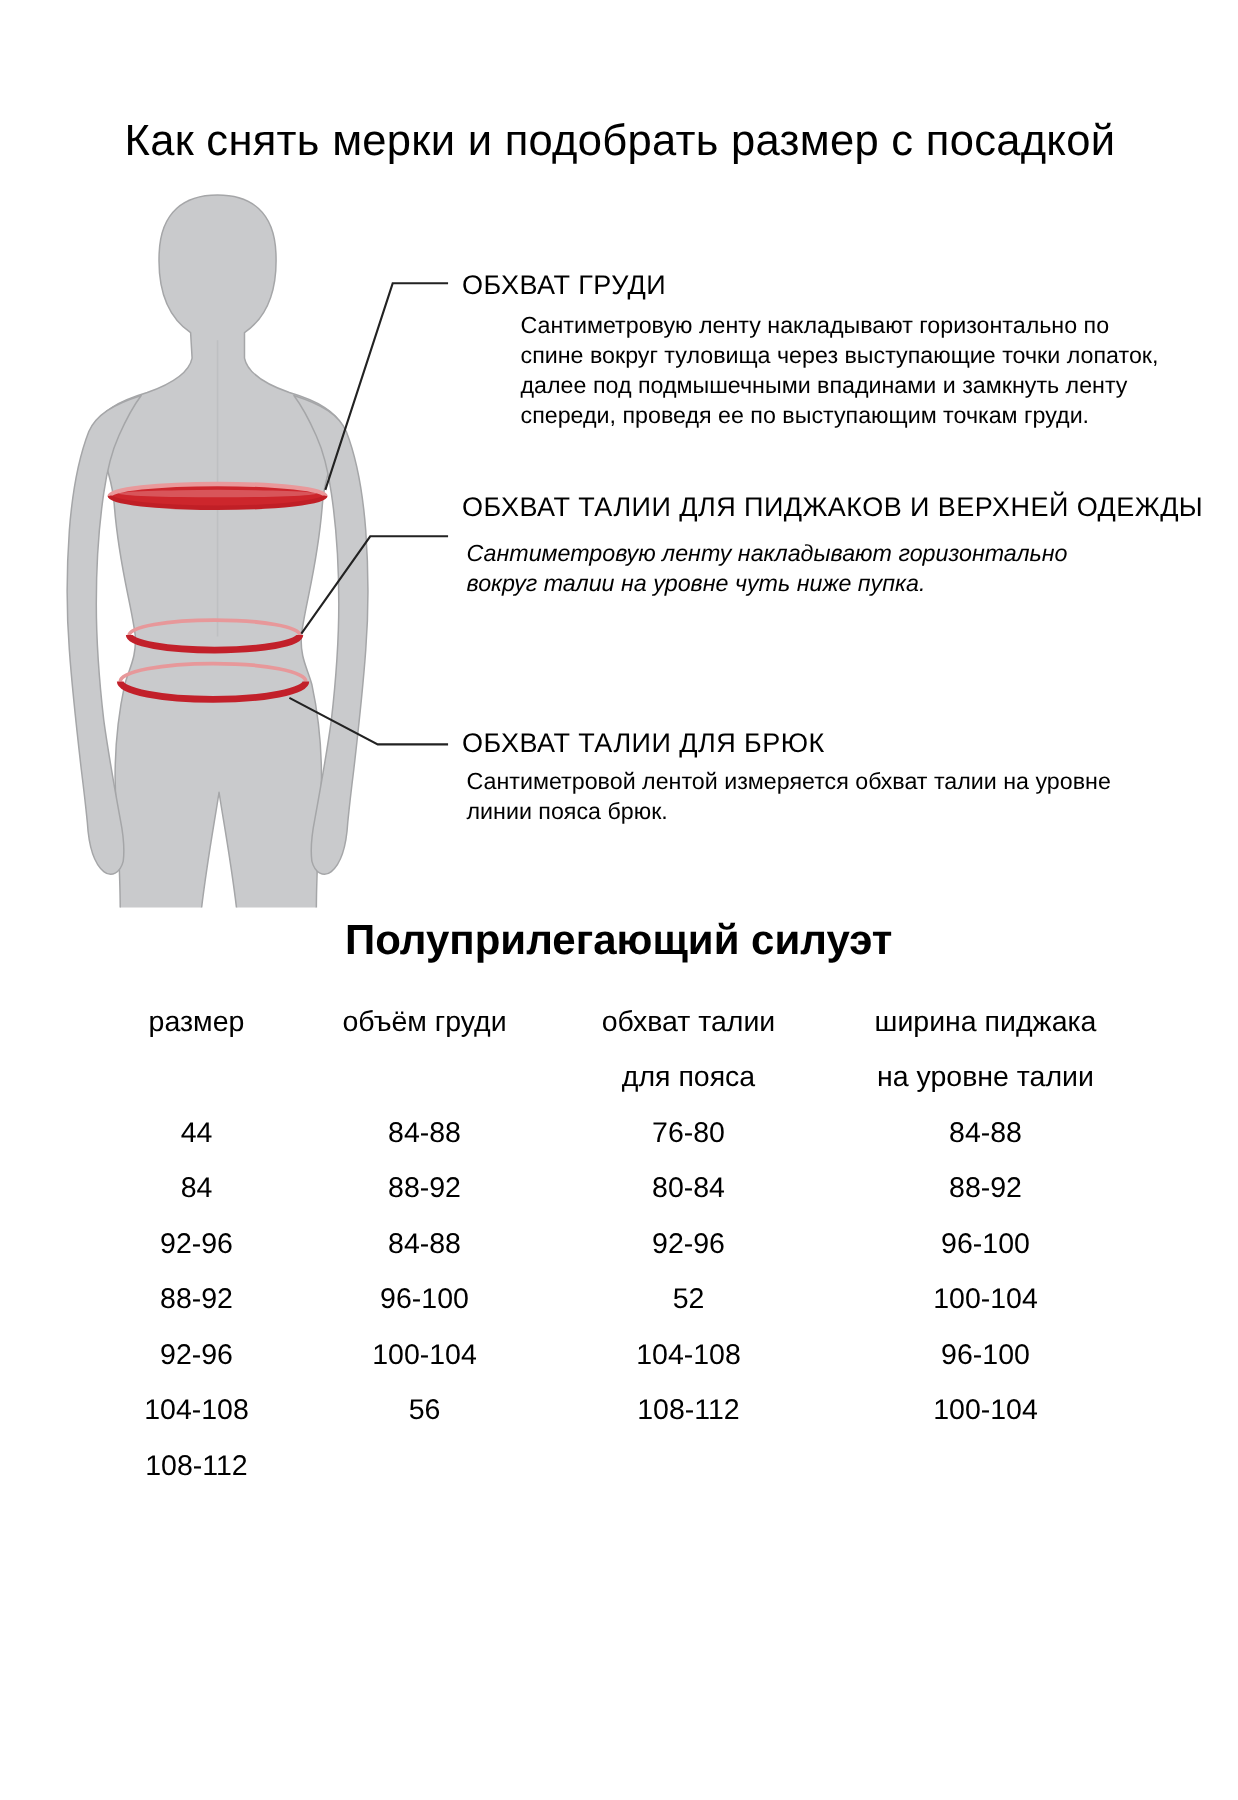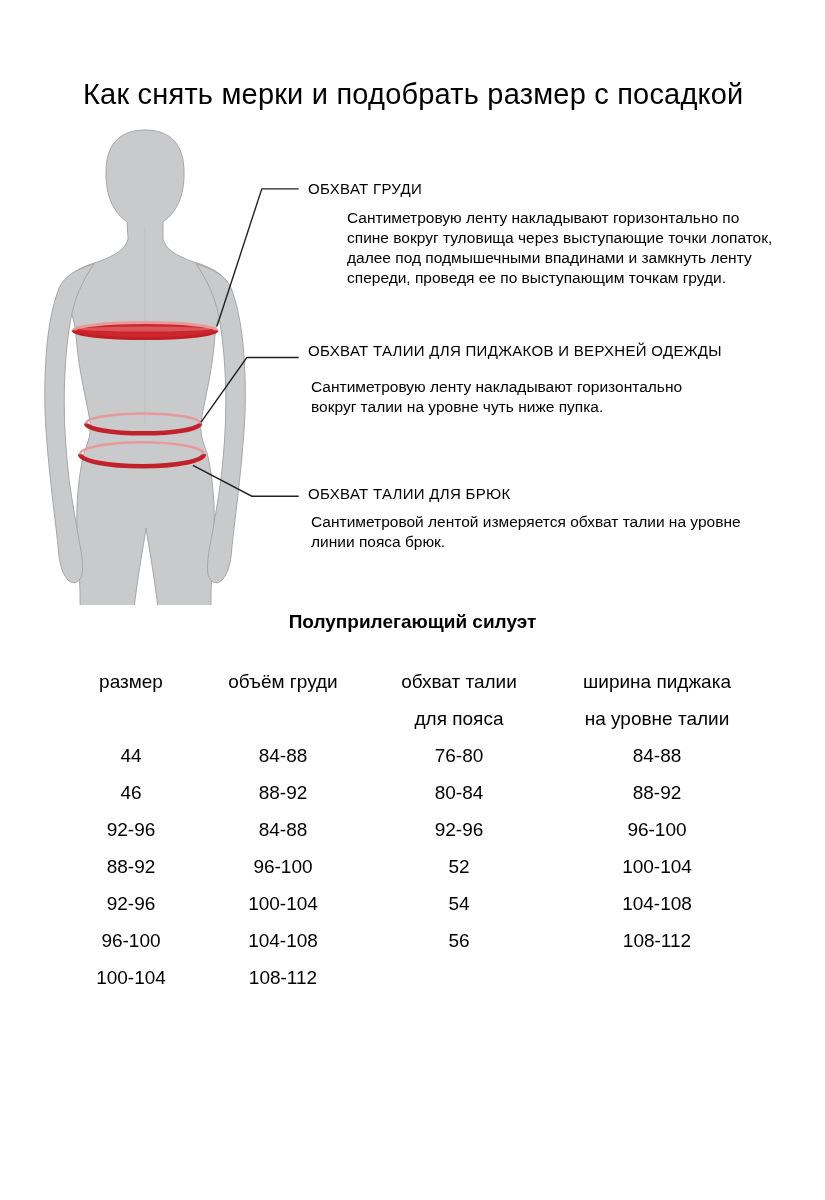--- a/index.html
+++ b/index.html
@@ -14,42 +14,42 @@
   .abs{position:absolute;}
   #main-title{
     left:83px;top:78px;
     font-size:29px;
     font-weight:400;
     letter-spacing:0.2px;
     white-space:nowrap;
   }
   .sec-heading{
     left:308px;
-    font-size:15px;
+    font-size:18px;
     font-weight:400;
     letter-spacing:0.3px;
     white-space:nowrap;
   }
   .sec-body{
     left:311px;
     width:470px;
     font-size:15.5px;
     line-height:20px;
     white-space:pre-line;
   }
   #sec1-heading{top:180px;}
   #sec1-body{top:208px;margin-left:36px;}
-  #sec2-heading{top:342px;}
-  #sec2-body{top:377px;}
+  #sec2-heading{top:328px;}
+  #sec2-body{top:360px;font-style:italic;}
   #sec3-heading{top:485px;}
   #sec3-body{top:512px;}
   #table-title{
     left:0;right:0;top:611px;
     text-align:center;
-    font-size:19px;
+    font-size:28px;
     font-weight:700;
   }
   #size-table{
     left:56px;top:663px;
     width:700px;
     display:grid;
     grid-template-columns:150px 154px 198px 198px;
     grid-auto-rows:37px;
     font-size:19px;
   }
@@ -169,39 +169,38 @@
     <div class="cell hdr"></div>
     <div class="cell hdr"></div>
     <div class="cell hdr">для пояса</div>
     <div class="cell hdr">на уровне талии</div>
 
     <div class="cell">44</div>
     <div class="cell">84-88</div>
     <div class="cell">76-80</div>
     <div class="cell">84-88</div>
 
-    <div class="cell">46</div>
+    <div class="cell">84</div>
     <div class="cell">88-92</div>
     <div class="cell">80-84</div>
     <div class="cell">88-92</div>
 
     <div class="cell">92-96</div>
     <div class="cell">84-88</div>
     <div class="cell">92-96</div>
 
     <div class="cell">96-100</div>
     <div class="cell">88-92</div>
     <div class="cell">96-100</div>
 
     <div class="cell">52</div>
     <div class="cell">100-104</div>
     <div class="cell">92-96</div>
     <div class="cell">100-104</div>
 
-    <div class="cell">54</div>
     <div class="cell">104-108</div>
     <div class="cell">96-100</div>
     <div class="cell">104-108</div>
 
     <div class="cell">56</div>
     <div class="cell">108-112</div>
     <div class="cell">100-104</div>
     <div class="cell">108-112</div>
   </div>
 

